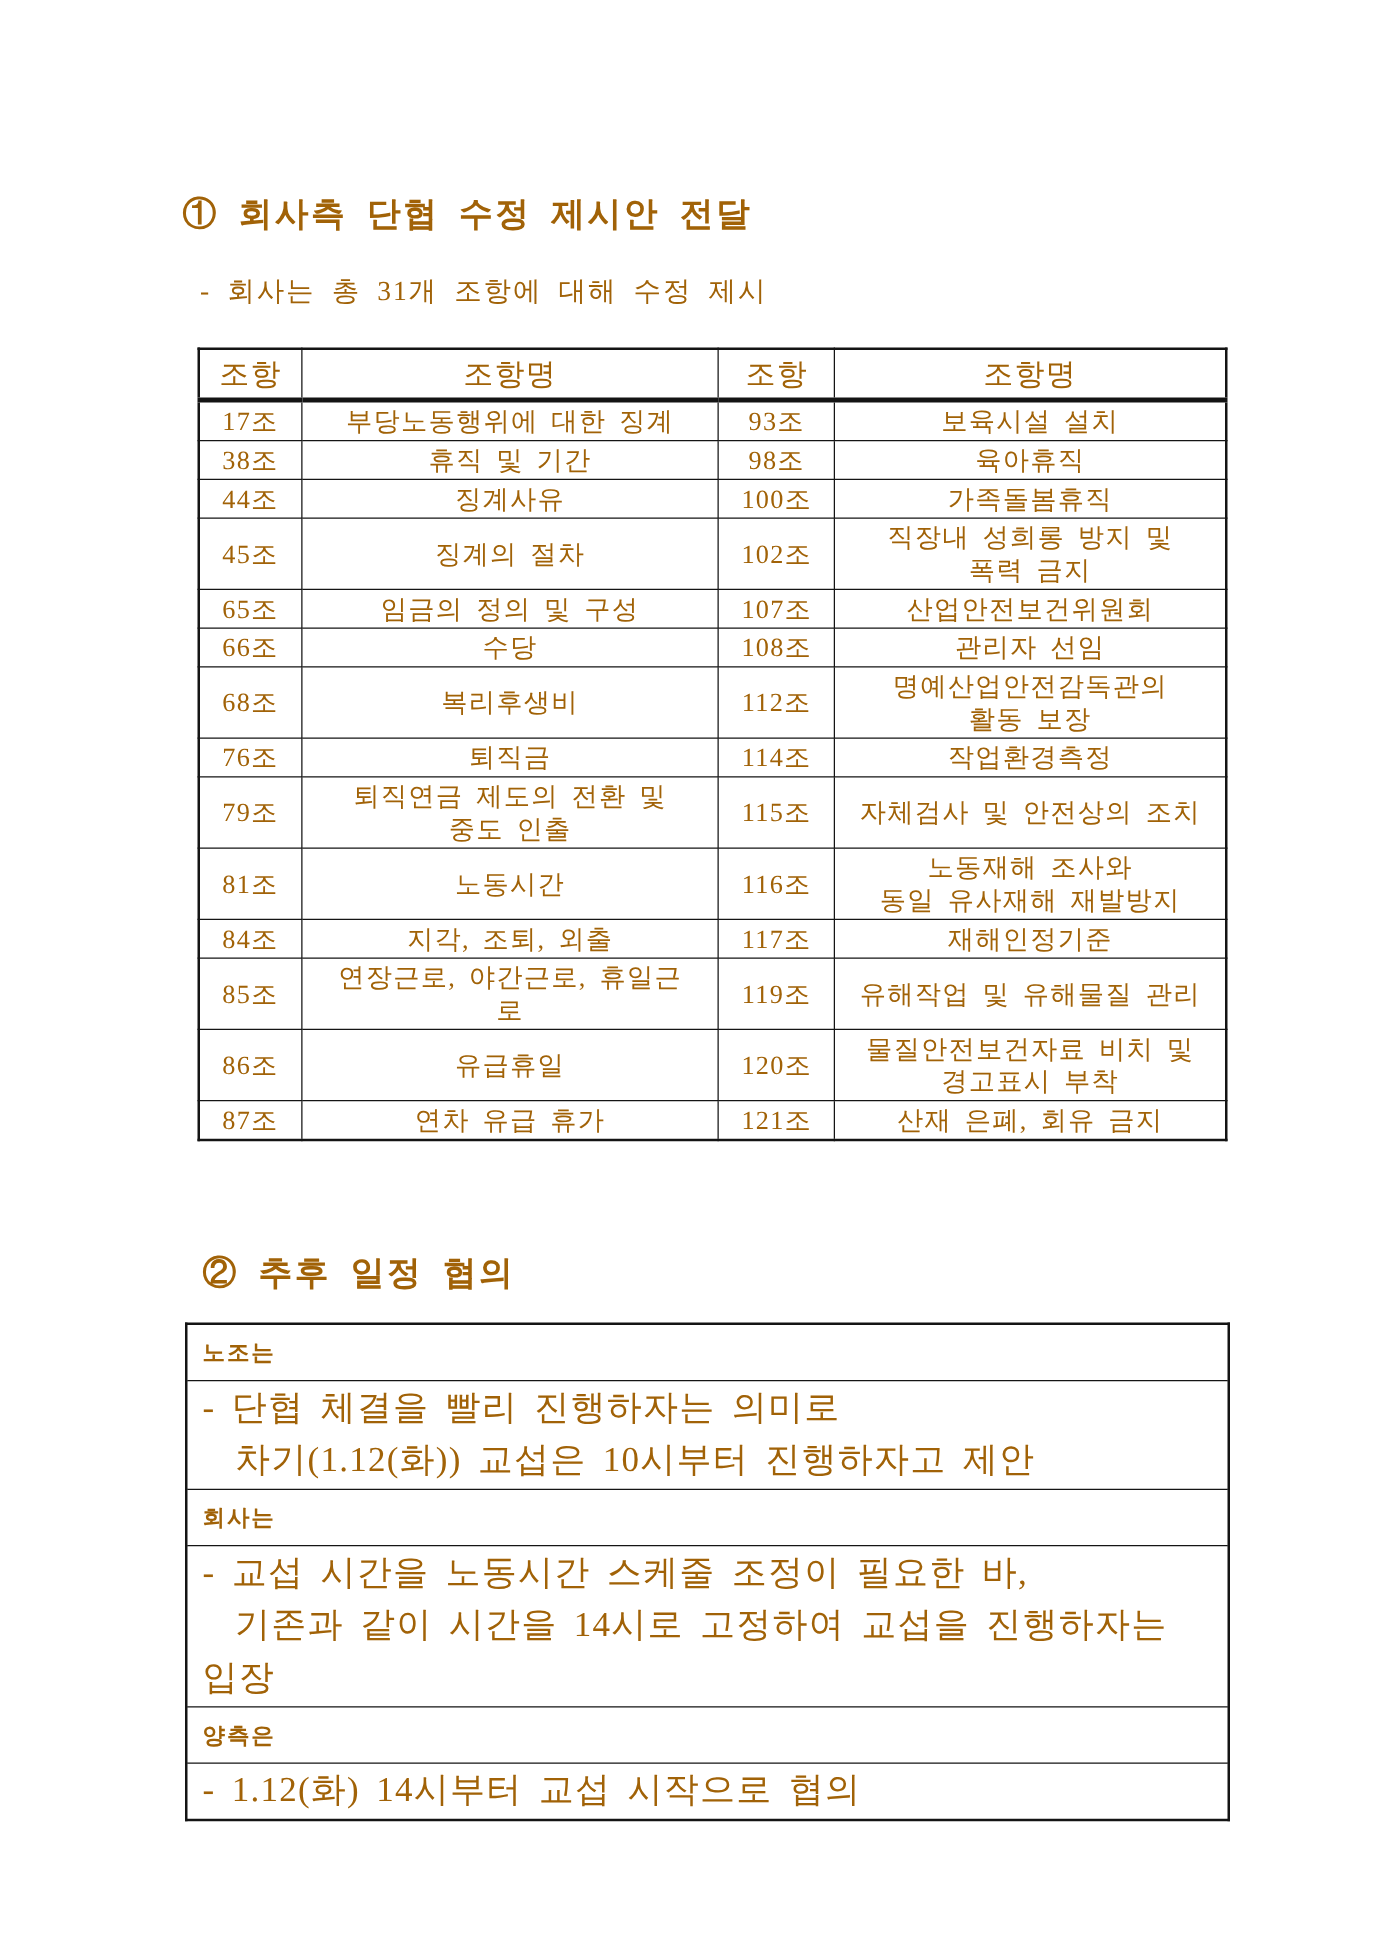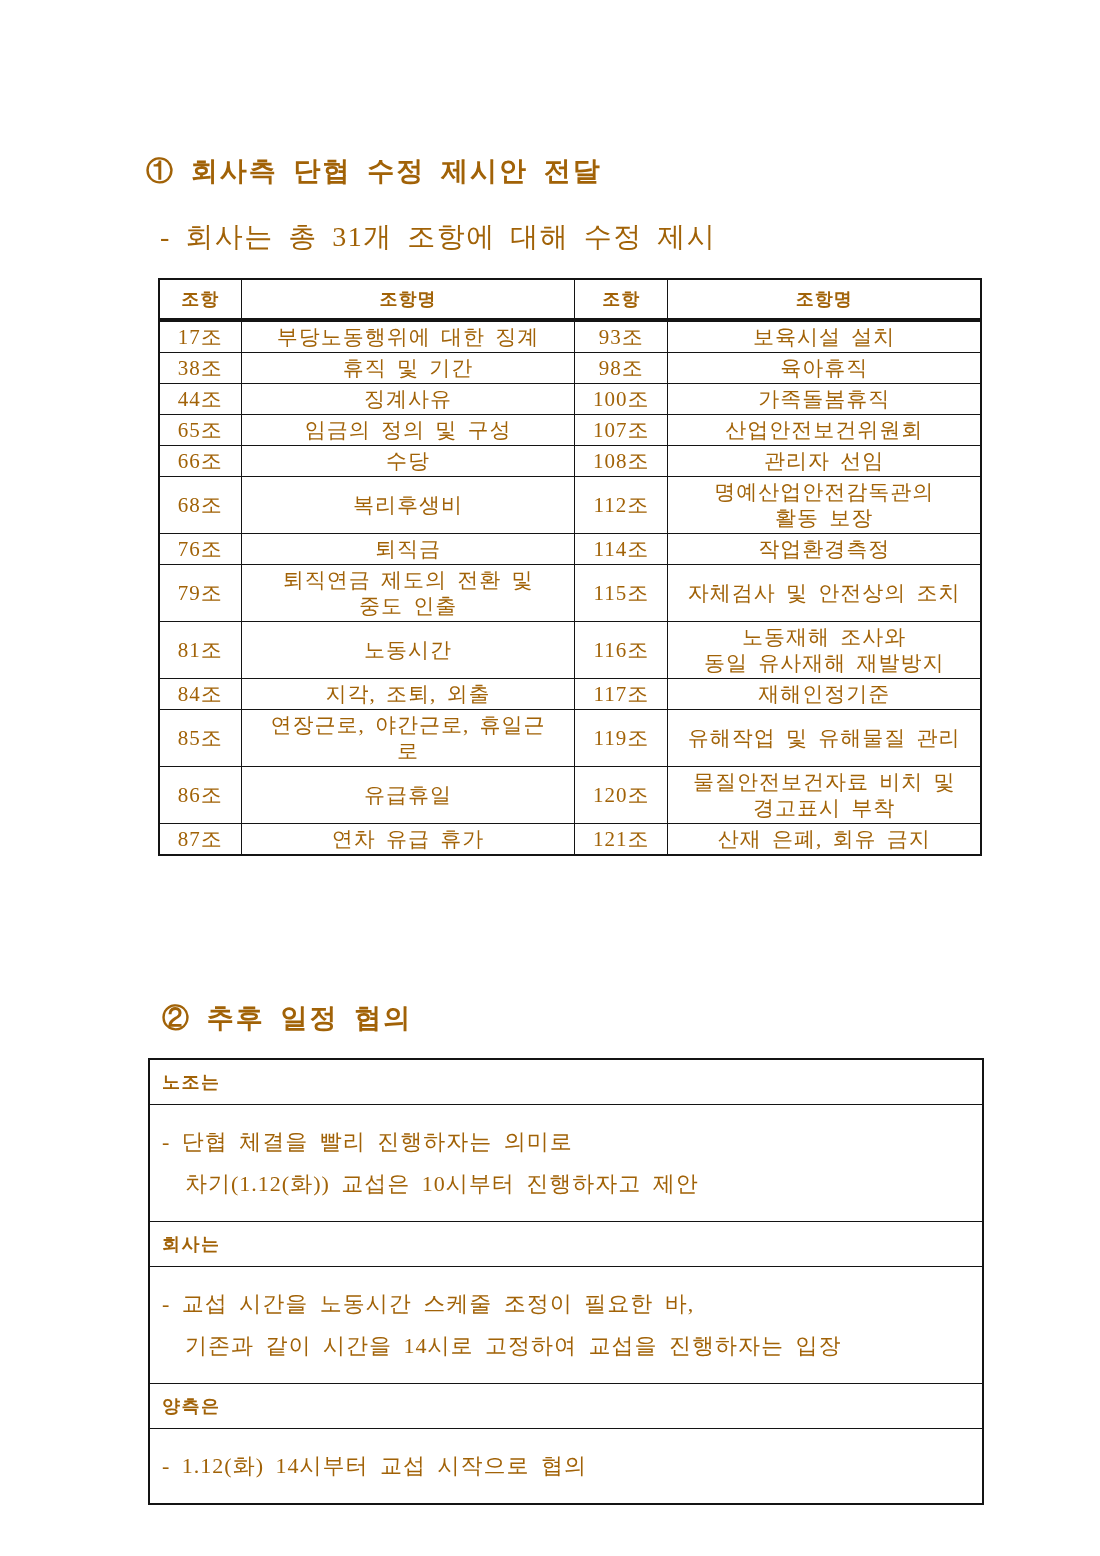--- a/index.html
+++ b/index.html
@@ -24,41 +24,41 @@
     white-space: nowrap;
   }
   #heading-1 { left: 146px; top: 153px; }
   #heading-2 { left: 162px; top: 1000px; }
 
   .sub-line {
     position: absolute;
     left: 160px;
     top: 218px;
     margin: 0;
-    font-size: 28px;
+    font-size: 22px;
     letter-spacing: 1.5px;
     word-spacing: 6px;
     white-space: nowrap;
   }
 
   table { border-collapse: collapse; table-layout: fixed; background: #ffffff; }
 
   
   #revision-table {
     position: absolute;
     left: 158px;
     top: 278px;
     width: 824px;
     border: 2px solid #141414;
   }
   #revision-table th {
     border: 1.5px solid #141414;
     border-bottom: 4px solid #141414;
-    font-size: 18px;
-    font-weight: bold;
+    font-size: 24px;
+    font-weight: normal;
     height: 38px;
     vertical-align: middle;
     letter-spacing: 1px;
     padding: 0;
   }
   #revision-table td {
     border: 1.5px solid #141414;
     font-size: 21px;
     line-height: 26px;
     padding: 2px 4px;
@@ -79,23 +79,23 @@
   }
   #schedule-table td { border: 1.5px solid #141414; vertical-align: middle; }
   #schedule-table td.sec-header {
     font-size: 18px;
     font-weight: bold;
     height: 40px;
     padding: 2px 12px;
     letter-spacing: 1.5px;
   }
   #schedule-table td.sec-content {
-    font-size: 22px;
+    font-size: 28px;
     line-height: 42px;
-    padding: 16px 12px;
+    padding: 1px 12px;
     white-space: pre-wrap;
     letter-spacing: 1px;
     word-spacing: 5px;
   }
 </style>
 </head>
 <body>
 
 <div class="page">
 
@@ -131,20 +131,27 @@
           <td>98조</td>
           <td>육아휴직</td>
         </tr>
         <tr>
           <td>44조</td>
           <td>징계사유</td>
           <td>100조</td>
           <td>가족돌봄휴직</td>
         </tr>
         <tr>
+          <td>45조</td>
+          <td>징계의 절차</td>
+          <td>102조</td>
+          <td>직장내 성희롱 방지 및
+폭력 금지</td>
+        </tr>
+        <tr>
           <td>65조</td>
           <td>임금의 정의 및 구성</td>
           <td>107조</td>
           <td>산업안전보건위원회</td>
         </tr>
         <tr>
           <td>66조</td>
           <td>수당</td>
           <td>108조</td>
           <td>관리자 선임</td>

